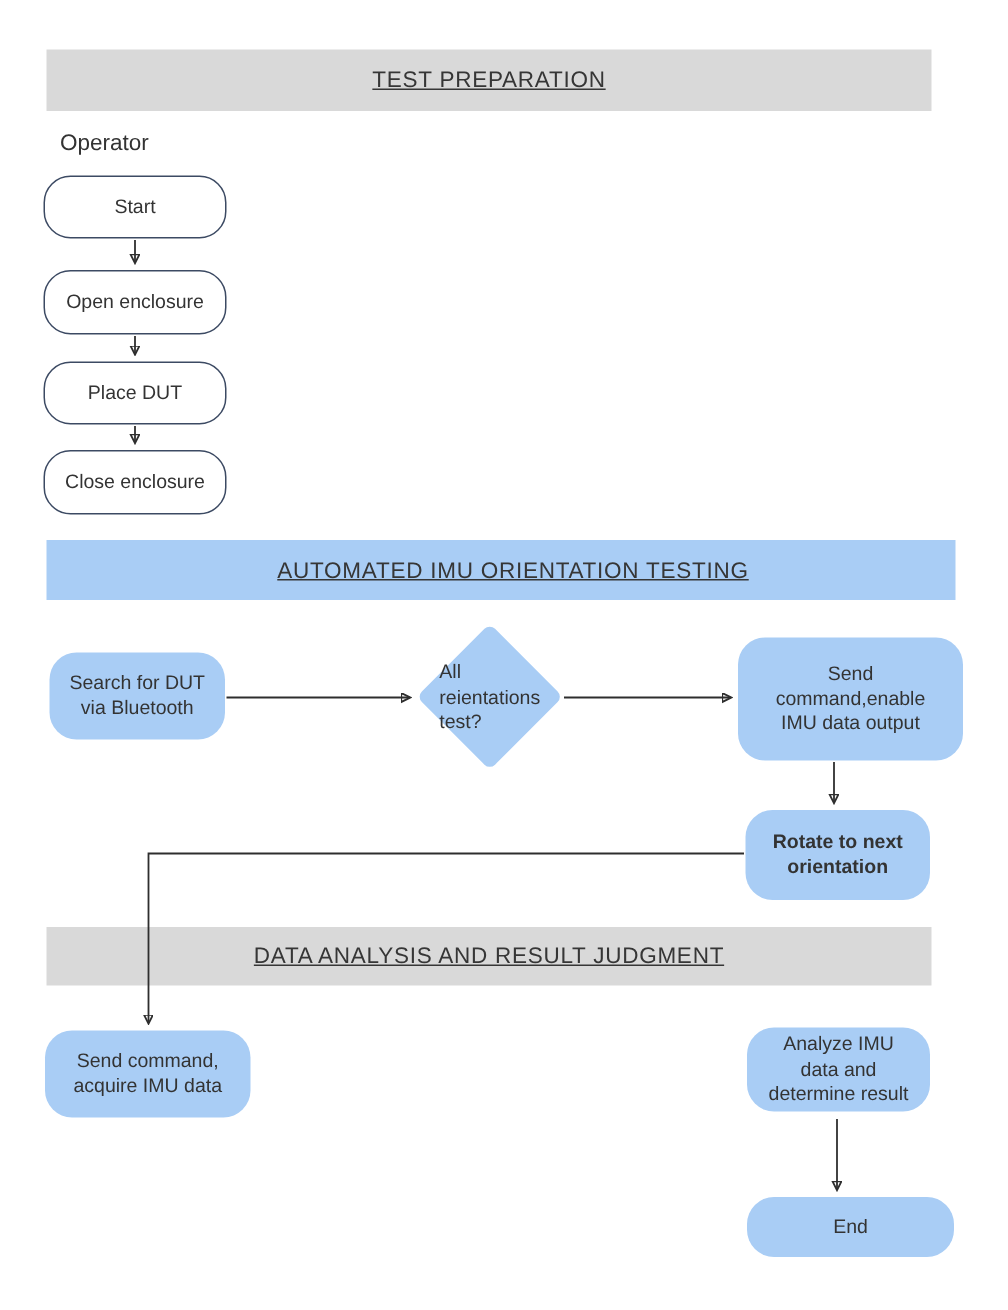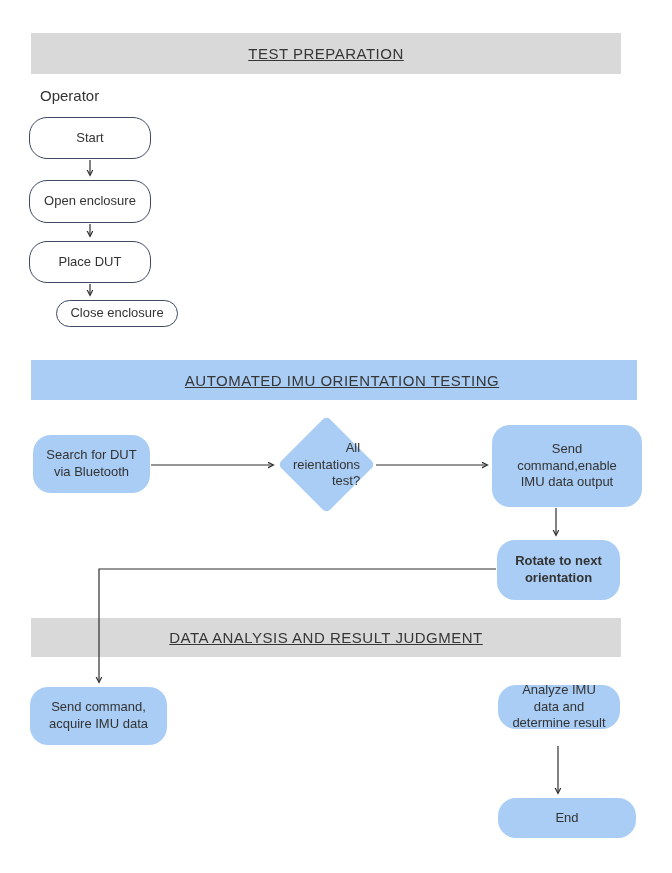--- a/index.html
+++ b/index.html
@@ -65,27 +65,27 @@
     background: #ffffff;
     border: 1px solid #3c4a63;
   }
   .blue-node {
     background: #a9cdf5;
   }
 
   #node-start           { left: 29px;  top: 117px; width: 122px; height: 42px; }
   #node-open-enclosure  { left: 29px;  top: 180px; width: 122px; height: 43px; }
   #node-place-dut       { left: 29px;  top: 241px; width: 122px; height: 42px; }
-  #node-close-enclosure { left: 29px;  top: 300px; width: 122px; height: 27px; margin-left: 27px; }
+  #node-close-enclosure { left: 29px;  top: 300px; width: 122px; height: 43px; }
 
   #node-search-dut      { left: 33px;  top: 435px; width: 117px; height: 58px; }
   #node-send-enable     { left: 492px; top: 425px; width: 150px; height: 82px; }
   #node-rotate-next     { left: 497px; top: 540px; width: 123px; height: 60px; font-weight: bold; }
   #node-send-acquire    { left: 30px;  top: 687px; width: 137px; height: 58px; }
-  #node-analyze-imu     { left: 498px; top: 685px; width: 122px; height: 44px; }
+  #node-analyze-imu     { left: 498px; top: 685px; width: 122px; height: 56px; }
   #node-end             { left: 498px; top: 798px; width: 138px; height: 40px; }
 
   
   #diamond-shape {
     position: absolute;
     left: 292px;
     top: 430px;
     width: 69px;
     height: 69px;
     background: #a9cdf5;
@@ -95,21 +95,21 @@
   }
   #diamond-label {
     position: absolute;
     left: 276px;
     top: 426px;
     width: 101px;
     height: 78px;
     display: flex;
     align-items: center;
     justify-content: center;
-    text-align: right;
+    text-align: left;
     font-size: 13px;
     line-height: 1.3;
     color: #333333;
     white-space: pre-line;
     z-index: 3;
   }
 
   
   #connectors {
     position: absolute;

